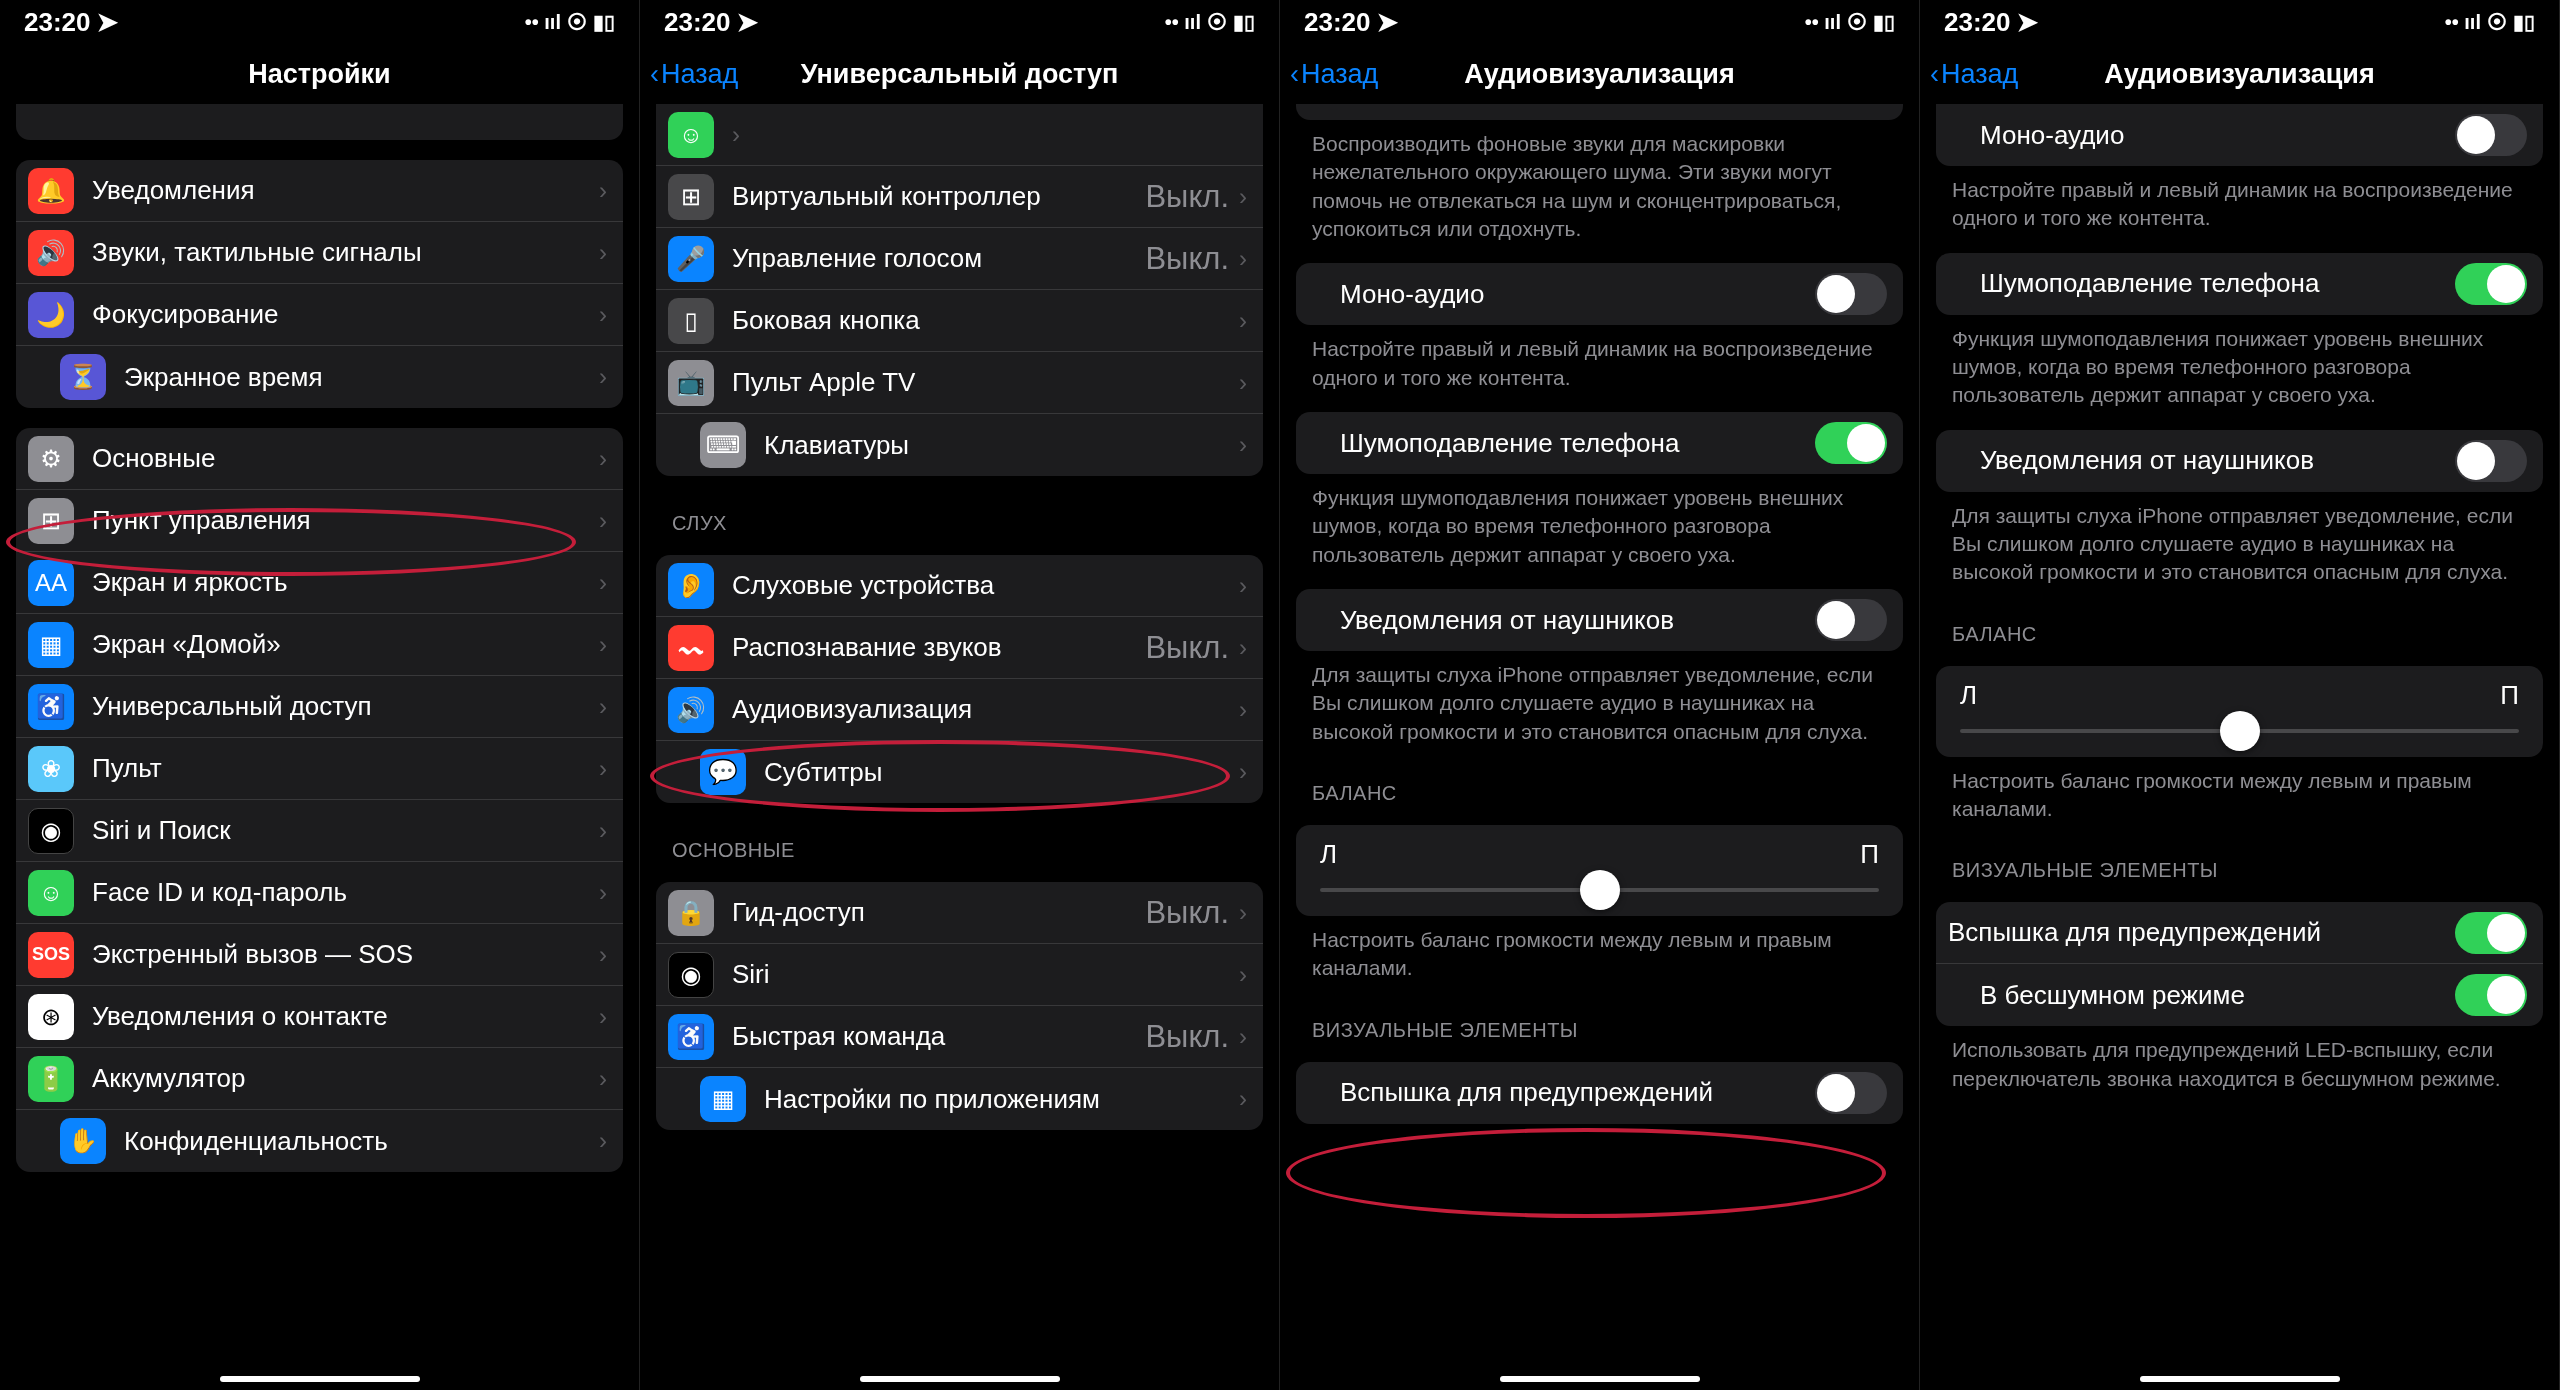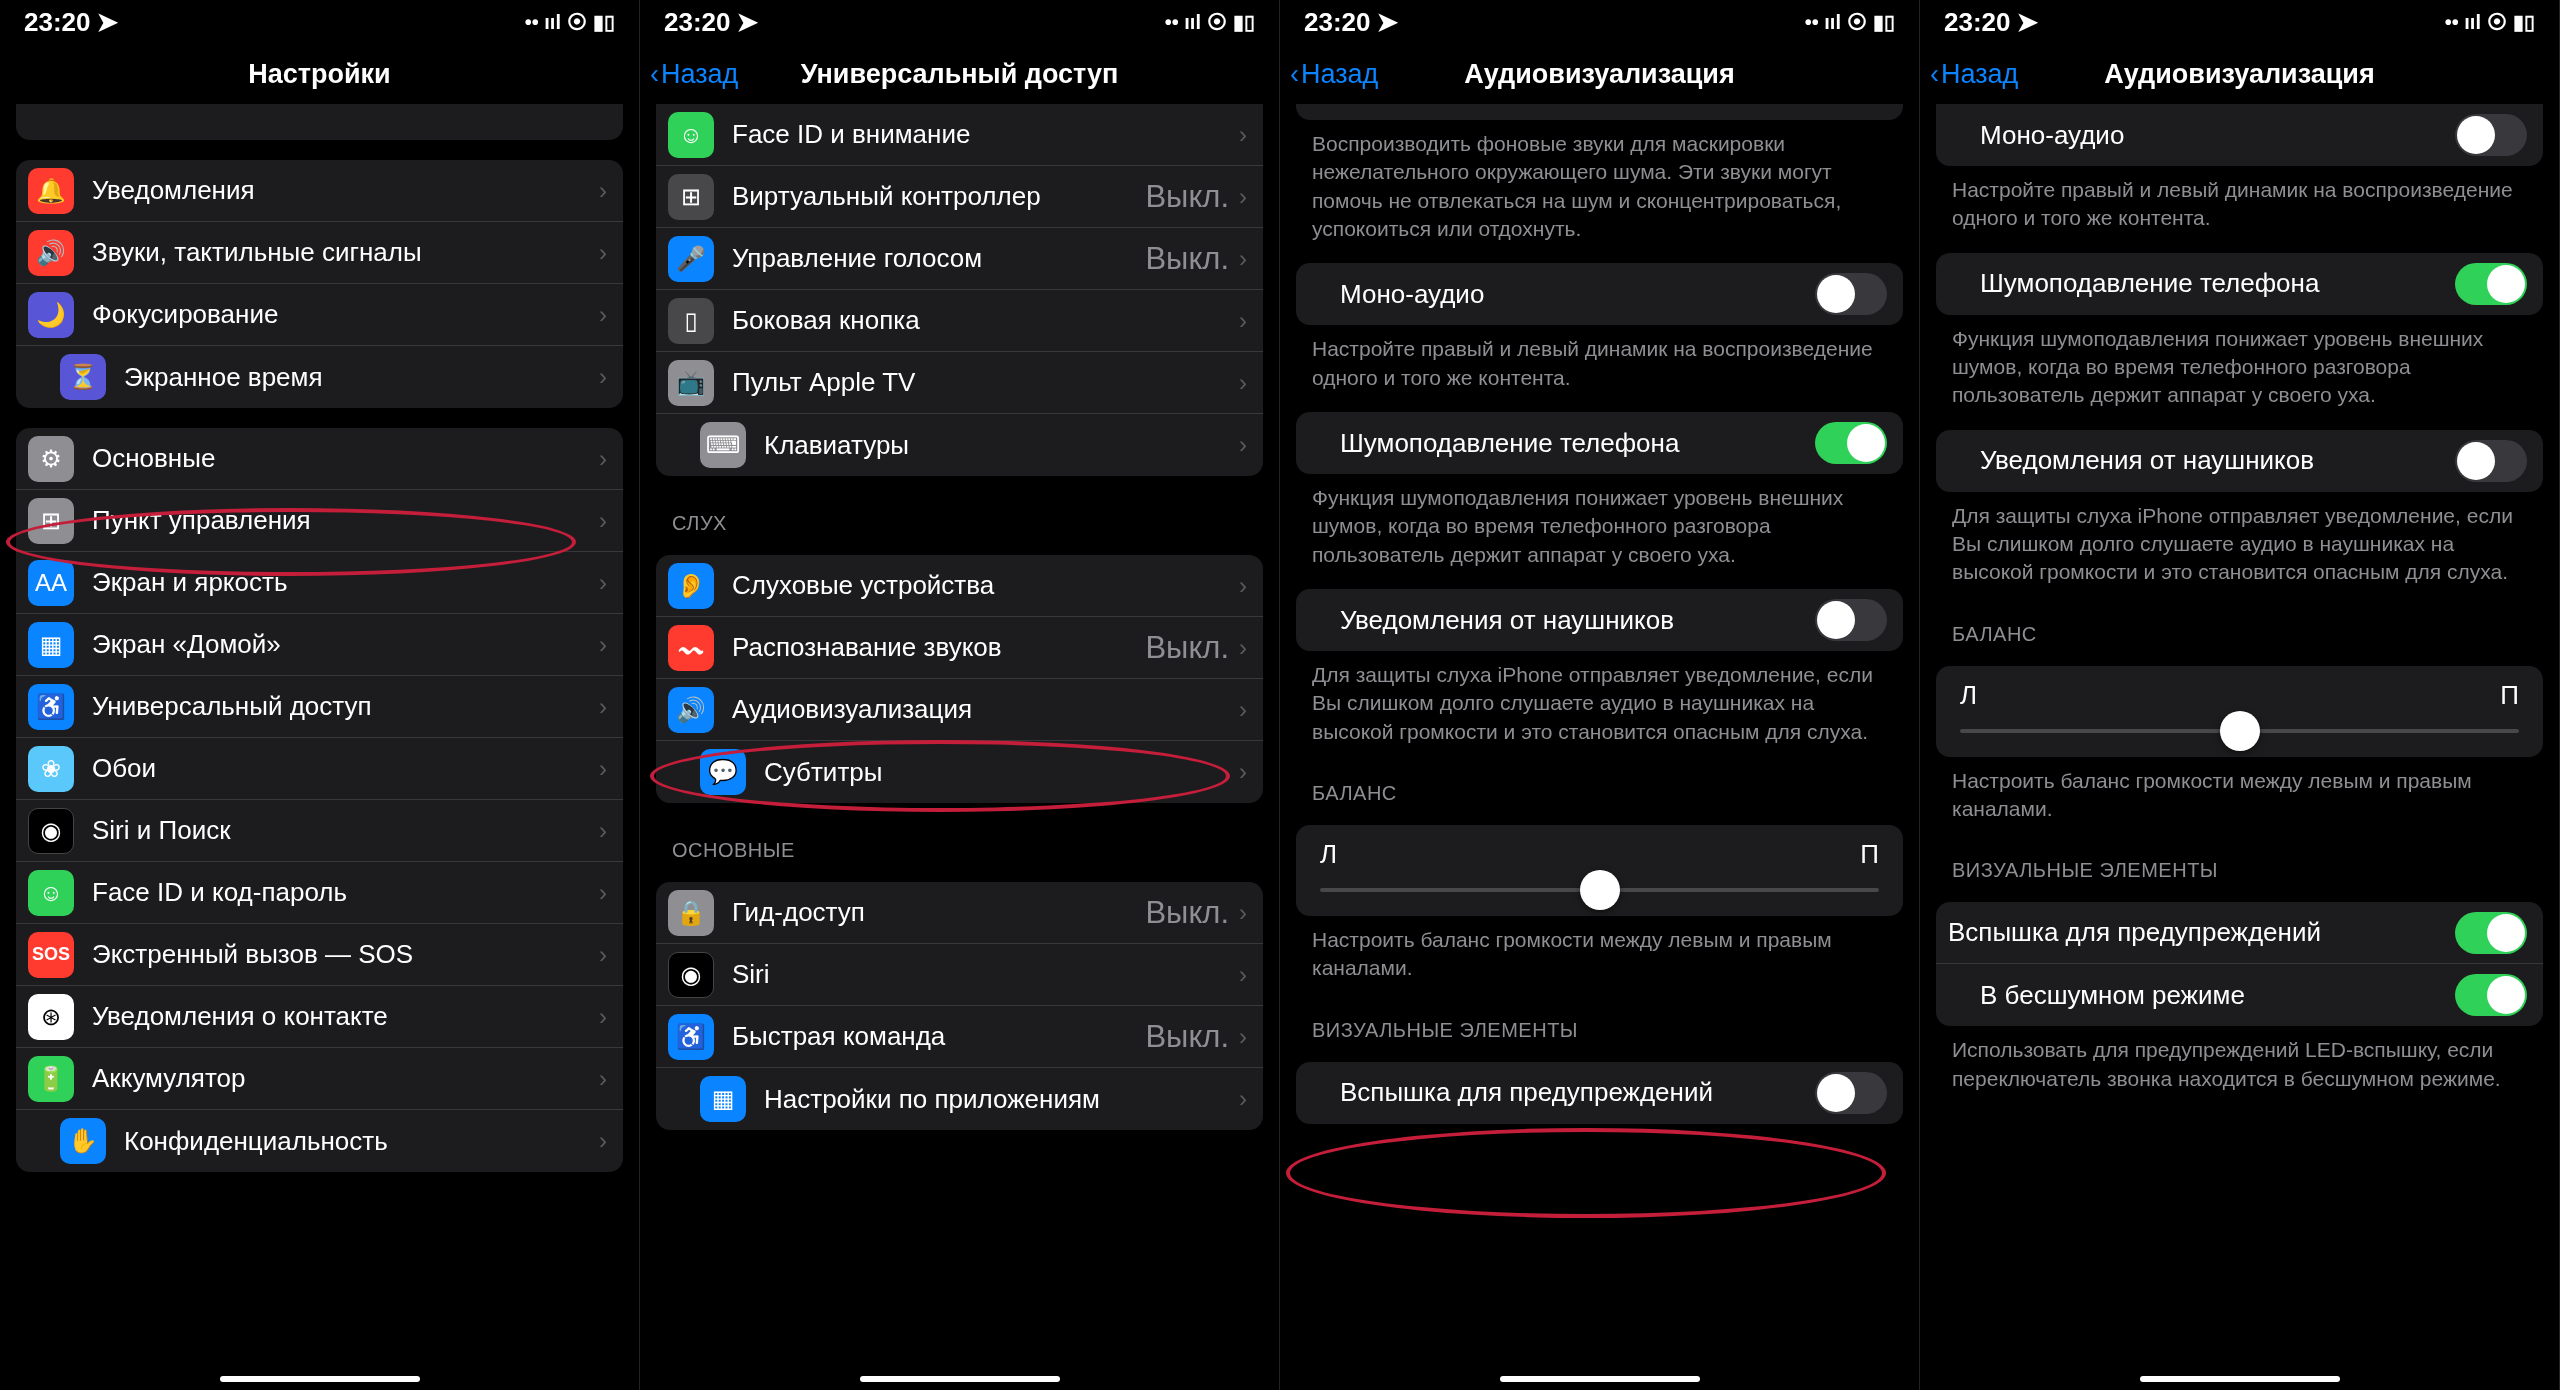--- a/index.html
+++ b/index.html
@@ -244,21 +244,21 @@
           <div class="row-label">Экран «Домой»</div>
           <div class="chevron">›</div>
         </div>
       <div class="row">
           <div class="row-icon ic-blue">♿</div>
           <div class="row-label">Универсальный доступ</div>
           <div class="chevron">›</div>
         </div>
       <div class="row">
           <div class="row-icon ic-teal">❀</div>
-          <div class="row-label">Обои</div>
+          <div class="row-label">Пульт</div>
           <div class="chevron">›</div>
         </div>
       <div class="row">
           <div class="row-icon ic-black">◉</div>
           <div class="row-label">Siri и Поиск</div>
           <div class="chevron">›</div>
         </div>
       <div class="row">
           <div class="row-icon ic-green">☺</div>
           <div class="row-label">Face ID и код-пароль</div>
@@ -306,21 +306,20 @@
     <div class="nav-back">
         <span>‹</span>
         <span>Назад</span>
       </div>
     <div class="nav-title">Универсальный доступ</div>
   </div>
   <div class="content">
     <div class="group first-partial">
       <div class="row">
           <div class="row-icon ic-green">☺</div>
-          <div class="row-label">Face ID и внимание</div>
           <div class="chevron">›</div>
         </div>
       <div class="row">
           <div class="row-icon ic-darkgray">⊞</div>
           <div class="row-label">Виртуальный контроллер</div>
           <div class="row-value">Выкл.</div>
           <div class="chevron">›</div>
         </div>
       <div class="row">
           <div class="row-icon ic-blue">🎤</div>

